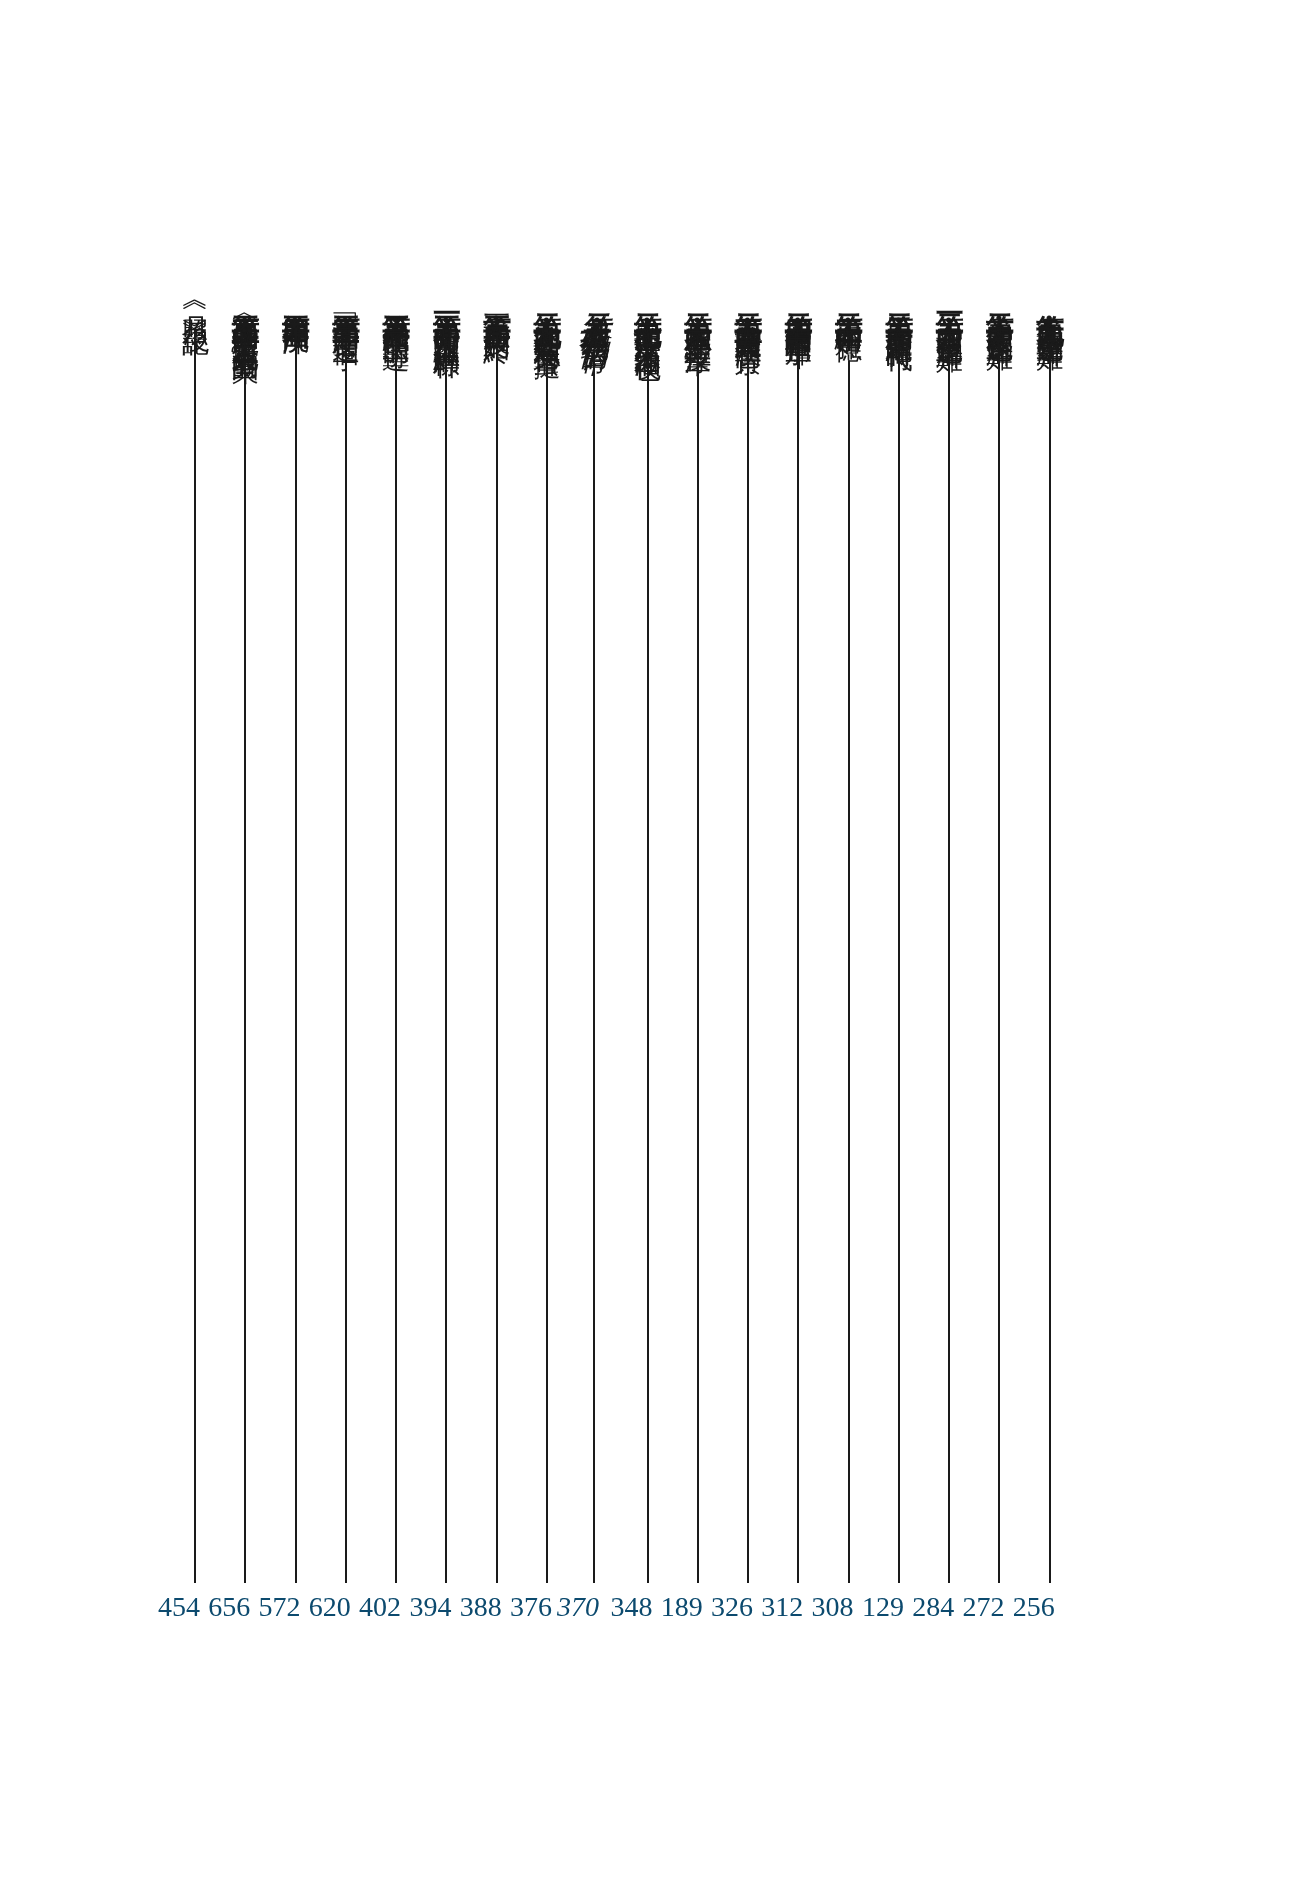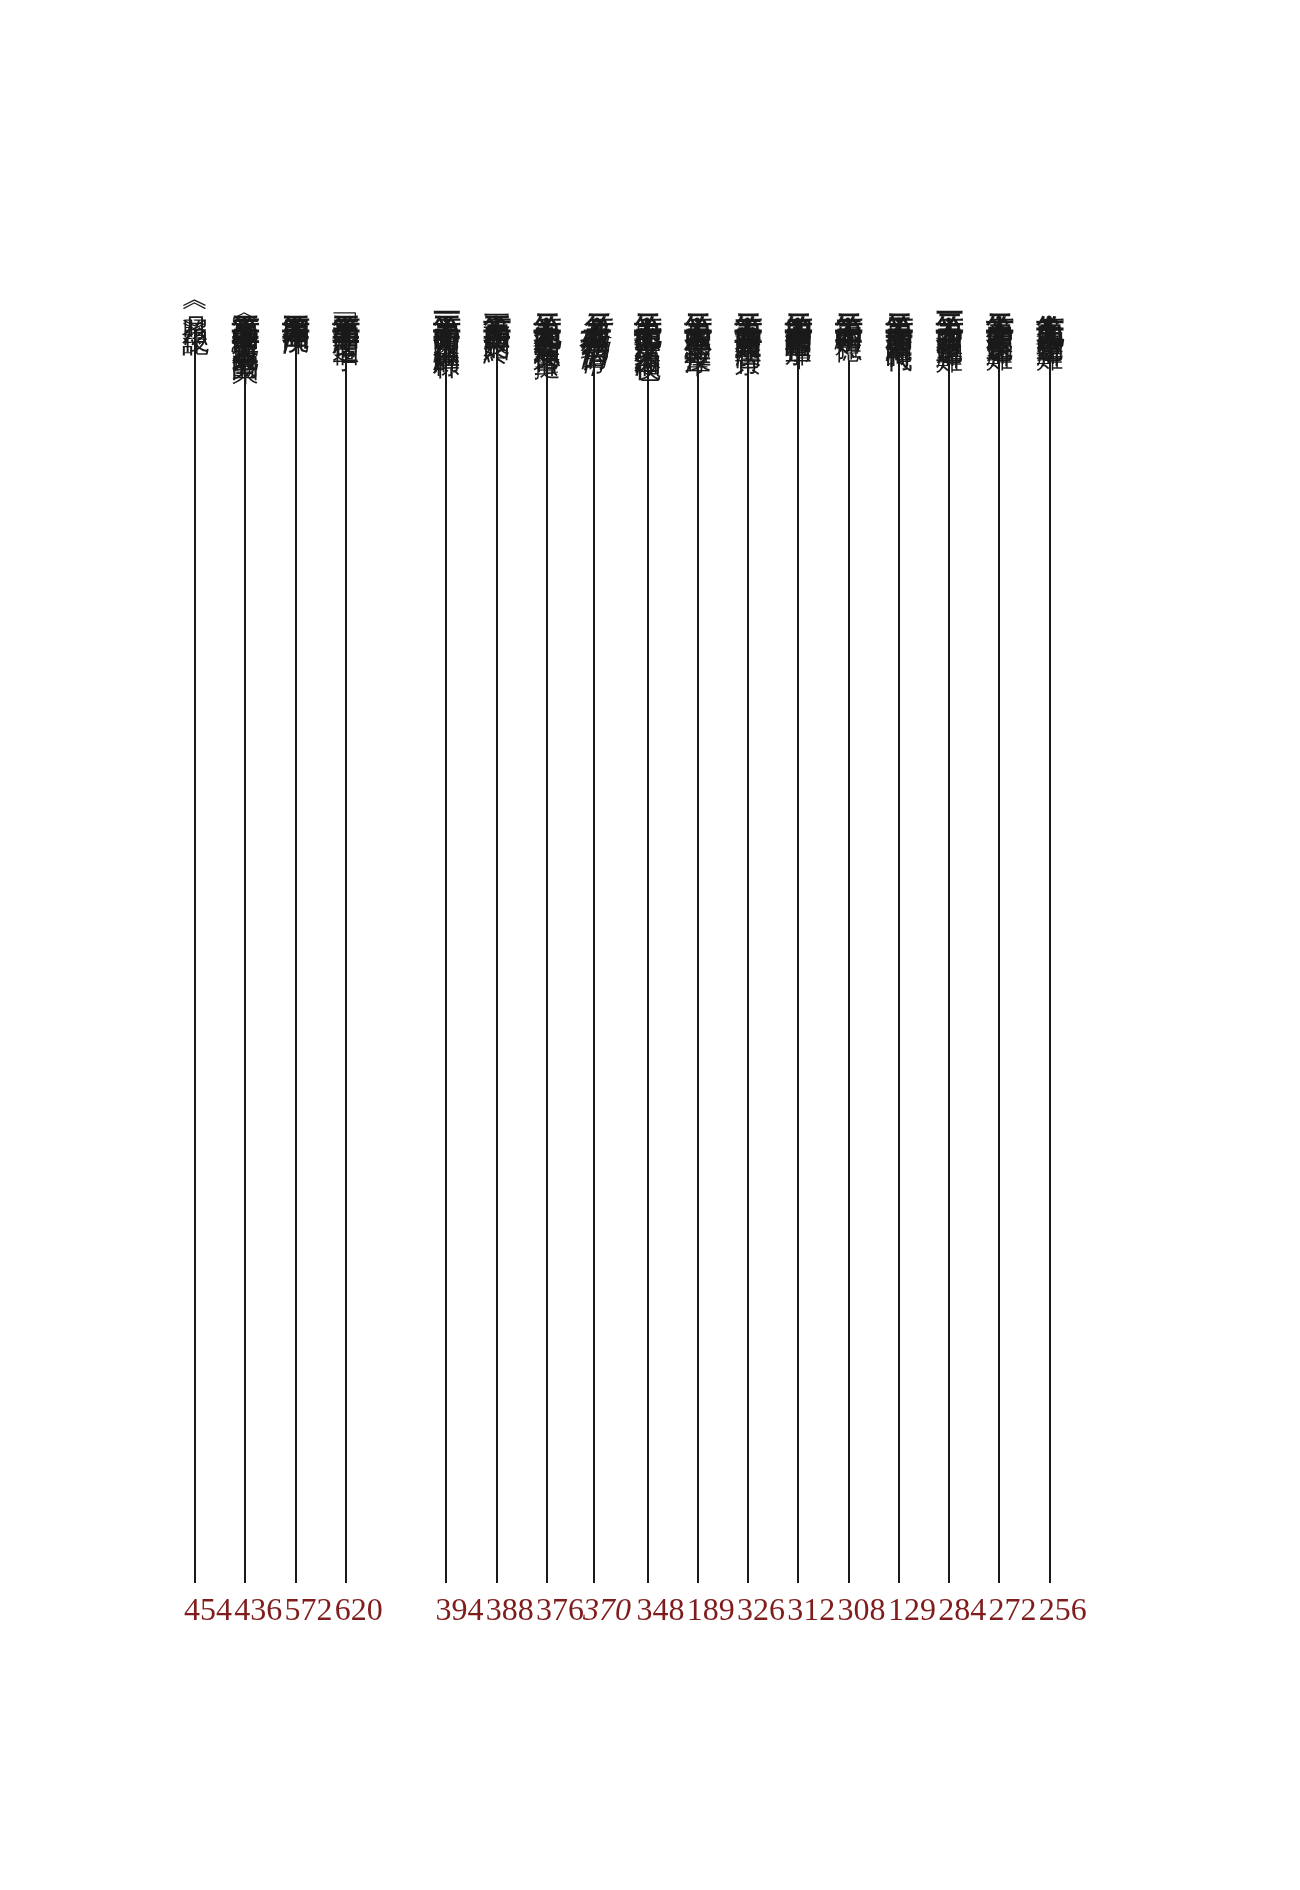--- a/index.html
+++ b/index.html
@@ -48,24 +48,24 @@
     flex:1;
     width:2px;
     margin-top:18px;
     background:#1a1a1a;
   }
   .pagenum{
     position:absolute;
     top:calc(100% + 8px);
     left:-10px;
     right:-10px;
-    text-align:right;
+    text-align:left;
     font-family:"Liberation Serif","DejaVu Serif",serif;
-    font-size:32px;
-    color:#7f1d1d;
+    font-size:28px;
+    color:#0c4a6e;
   }
 </style>
 </head>
 <body>
 
 <div class="page">
   <div class="toc" id="toc">
 
   <div class="toc-col" style="left: 1022.72px;">
     <div class="vtext"><span class="chap">第十九面</span><span class="colon">︰</span><span class="title">危崖上藍色三腳雞</span></div>
@@ -138,37 +138,42 @@
     <div class="leader"></div>
     <div class="pagenum">388</div>
   </div>
 
   <div class="toc-col" style="left: 419.389px;">
     <div class="vtext"><span class="chap">第三十一面</span><span class="colon">︰</span><span class="title">時間河床上孤聳的標杆</span></div>
     <div class="leader"></div>
     <div class="pagenum">394</div>
   </div>
 
+  <div class="toc-col" style="left: 369.111px;">
+    <div class="vtext"><span class="chap">第三十二面</span><span class="colon">︰</span><span class="title">紙帽子上的墨迹</span></div>
+    <div class="leader"></div>
+    <div class="pagenum">402</div>
+  </div>
 
   <div class="toc-col" style="left: 318.833px;">
     <div class="vtext"><span class="chap">第三十三面</span><span class="colon">︰</span><span class="title">﹁安﹂這一個字</span></div>
     <div class="leader"></div>
     <div class="pagenum">620</div>
   </div>
 
   <div class="toc-col" style="left: 268.556px;">
     <div class="vtext"><span class="chap">第三十四面</span><span class="colon">︰</span><span class="title">洗澡</span></div>
     <div class="leader"></div>
     <div class="pagenum">572</div>
   </div>
 
   <div class="toc-col" style="left: 218.278px;">
     <div class="vtext"><span class="chap">第三十五面</span><span class="colon">︰</span><span class="title">︿驪歌︰生者與死者的團聚﹀</span></div>
     <div class="leader"></div>
-    <div class="pagenum">436</div>
+    <div class="pagenum">656</div>
   </div>
 
   <div class="toc-col" style="left: 168px;">
     <div class="vtext"><span class="title">︽月照︾後記</span></div>
     <div class="leader"></div>
     <div class="pagenum">454</div>
   </div>
 </div>
 </div>
 

